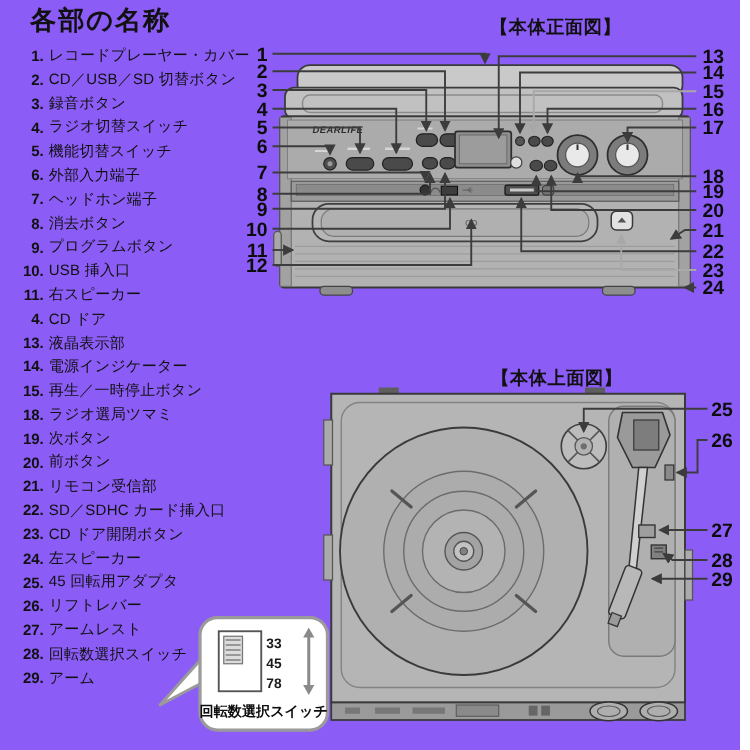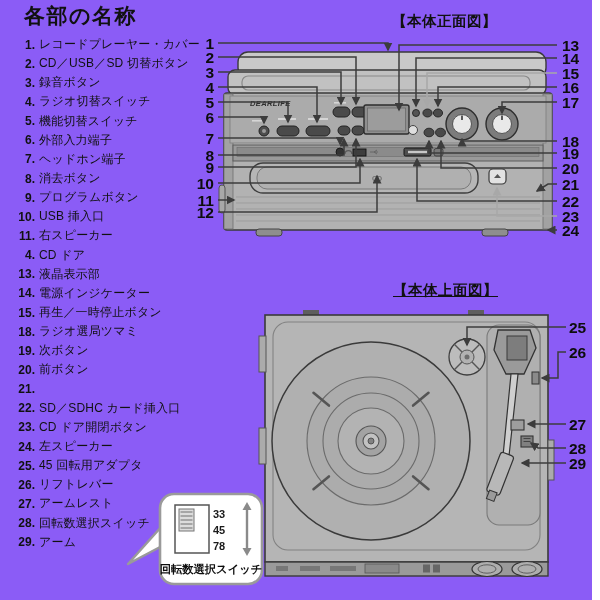--- a/index.html
+++ b/index.html
@@ -3,21 +3,21 @@
 <meta charset="utf-8">
 <style>
   html,body{margin:0;padding:0;background:#fff;}
   .page{position:relative;width:592px;height:600px;background:#8b5cf6;overflow:hidden;
         font-family:"Liberation Sans","DejaVu Sans",sans-serif;color:#111;}
   .page-title{position:absolute;left:24px;top:2px;font-size:21px;font-weight:bold;
               letter-spacing:1.5px;margin:0;}
   .diagram-title{position:absolute;width:200px;text-align:right;font-size:14.5px;
                  font-weight:bold;letter-spacing:.5px;}
   #front-title{left:297px;top:12px;}
-  #top-title{left:298px;top:281px;text-decoration:underline;}
+  #top-title{left:298px;top:293px;}
   .parts-list{position:absolute;left:10px;top:35px;width:205px;}
   .part-row{display:flex;height:19.15px;align-items:center;white-space:nowrap;}
   .part-num{width:25px;text-align:right;margin-right:4px;font-weight:bold;font-size:12px;flex:none;}
   .part-label{font-weight:normal;font-size:12px;letter-spacing:.2px;}
   svg{position:absolute;overflow:visible;}
   #front-svg{left:195px;top:30px;}
   #top-svg{left:230px;top:300px;}
   #callout-svg{left:118px;top:488px;}
   .cnum{font-family:"Liberation Sans","DejaVu Sans",sans-serif;font-weight:bold;
         font-size:15.5px;fill:#0d0d0d;}
@@ -103,20 +103,21 @@
       <div class="part-row">
         <span class="part-num">19.</span>
         <span class="part-label">次ボタン</span>
       </div>
       <div class="part-row">
         <span class="part-num">20.</span>
         <span class="part-label">前ボタン</span>
       </div>
       <div class="part-row">
         <span class="part-num">21.</span>
+        <span class="part-label">リモコン受信部</span>
       </div>
       <div class="part-row">
         <span class="part-num">22.</span>
         <span class="part-label">SD／SDHC カード挿入口</span>
       </div>
       <div class="part-row">
         <span class="part-num">23.</span>
         <span class="part-label">CD ドア開閉ボタン</span>
       </div>
       <div class="part-row">

